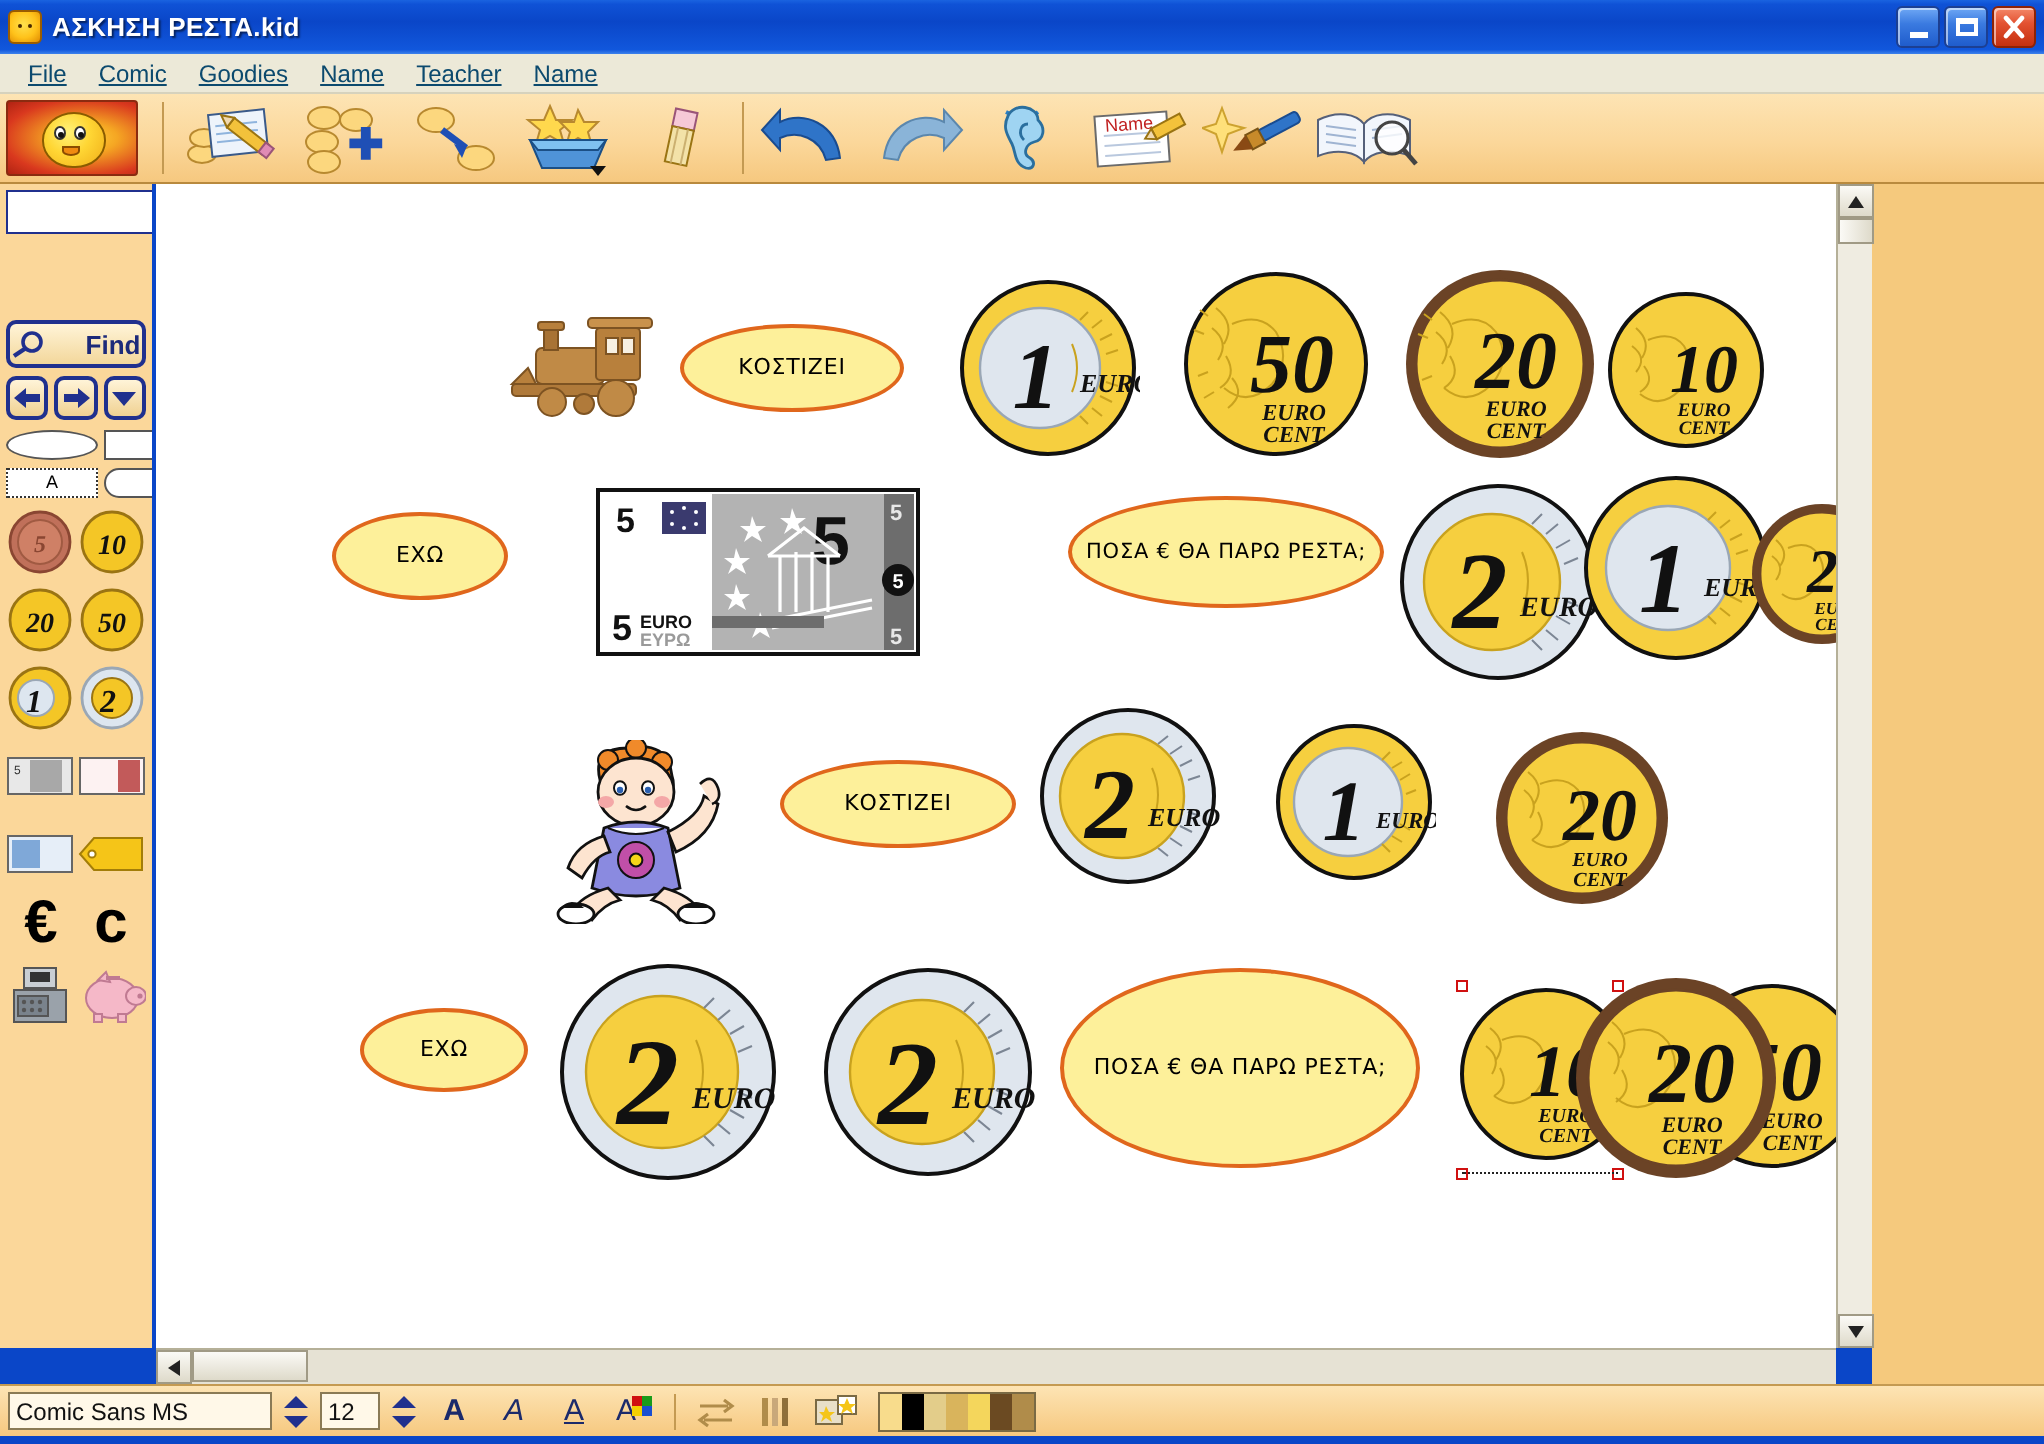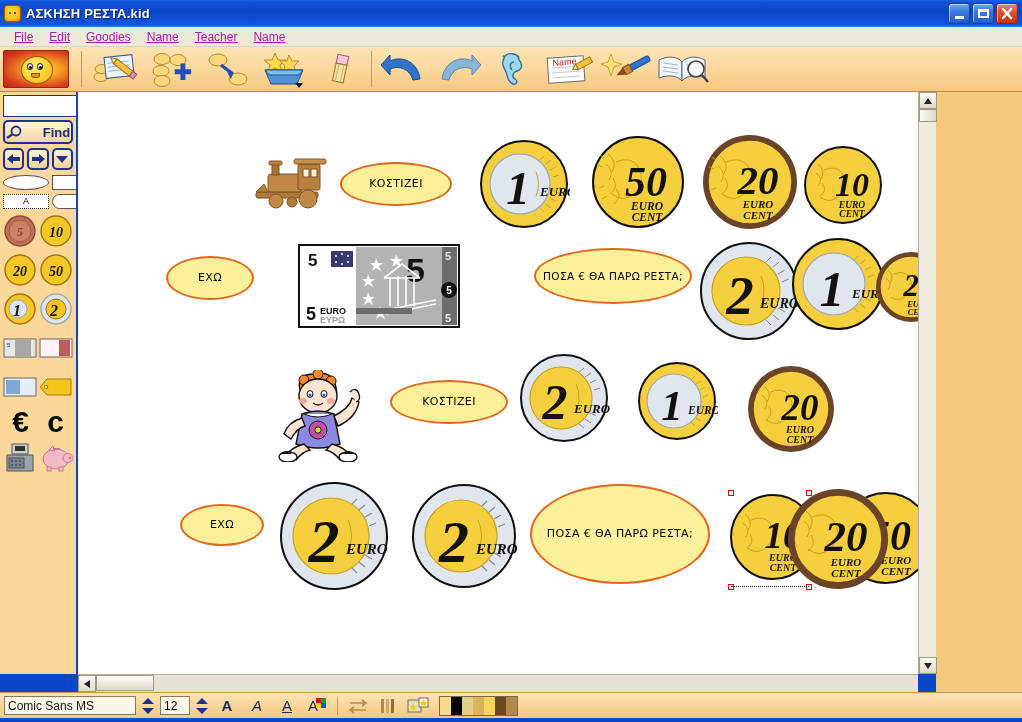--- a/index.html
+++ b/index.html
@@ -49,21 +49,21 @@
   .wbtn.min i { width:9px; height:3px; left:6px; bottom:4px; }
   .wbtn.max i { width:11px; height:9px; left:5px; top:5px; background:none;
                 border:2px solid #fff; border-top-width:3px; }
 
   
   #menubar {
     position:absolute; left:0; top:27px; width:1022px; height:20px;
     background:#ece9d8; display:flex; align-items:center; padding-left:6px;
     border-bottom:1px solid #d6d2bd;
   }
-  .menuitem { font-size:12px; color:#a21caf; padding:1px 8px; cursor:default; }
+  .menuitem { font-size:12px; color:#0c4a6e; padding:1px 8px; cursor:default; }
   .menuitem u { text-decoration:underline; }
 
   
   #toolbar {
     position:absolute; left:0; top:47px; width:1022px; height:45px;
     background:linear-gradient(180deg,#fde4b4 0%,#fbd79a 55%,#f6c87f 100%);
     border-bottom:1px solid #b98a3e;
     display:flex; align-items:center;
   }
   #chicklogo {
@@ -100,21 +100,21 @@
     padding:3px; overflow:hidden;
   }
   #searchbox {
     height:22px; background:#fff; border:1px solid #20308e; margin-bottom:3px;
   }
   #findbtn {
     height:24px; margin-bottom:4px;
     background:linear-gradient(180deg,#fff4d8,#f3d79b);
     border:2px solid #20308e; border-radius:5px;
     display:flex; align-items:center; justify-content:center; gap:20px;
-    font-size:13px; font-weight:bold; color:#1c2a7a;
+    font-size:13px; font-weight:bold; color:#1c2a7a;margin-top:40px;
   }
   #navrow { display:flex; gap:3px; margin-bottom:4px; }
   .navbtn {
     flex:1; height:22px; border:2px solid #20308e; border-radius:5px;
     background:linear-gradient(180deg,#fff4d8,#f0d192);
     display:flex; align-items:center; justify-content:center;
   }
   .shaperow { display:flex; gap:3px; margin-bottom:3px; align-items:center; }
   .shapecell { flex:1; height:16px; display:flex; align-items:center; justify-content:center; }
   .sh-oval { width:46px; height:15px; border:1px solid #555; border-radius:50%; background:#fff; }
@@ -212,21 +212,21 @@
       <div class="wbtn close">
         <svg width="20" height="19" viewBox="0 0 20 19">
             <path d="M6 5 L14 14 M14 5 L6 14" stroke="#fff" stroke-width="2.4" fill="none" stroke-linecap="round"></path>
           </svg>
       </div>
     </div>
   </div>
 
   <div id="menubar">
     <div class="menuitem"><u>File</u></div>
-    <div class="menuitem"><u>Edit</u></div>
+    <div class="menuitem"><u>Comic</u></div>
     <div class="menuitem"><u>Goodies</u></div>
     <div class="menuitem"><u>Name</u></div>
     <div class="menuitem"><u>Teacher</u></div>
     <div class="menuitem"><u>Name</u></div>
   </div>
 
   <div id="toolbar">
     <div id="chicklogo">
       <div class="head"></div>
       <div class="eye l">

